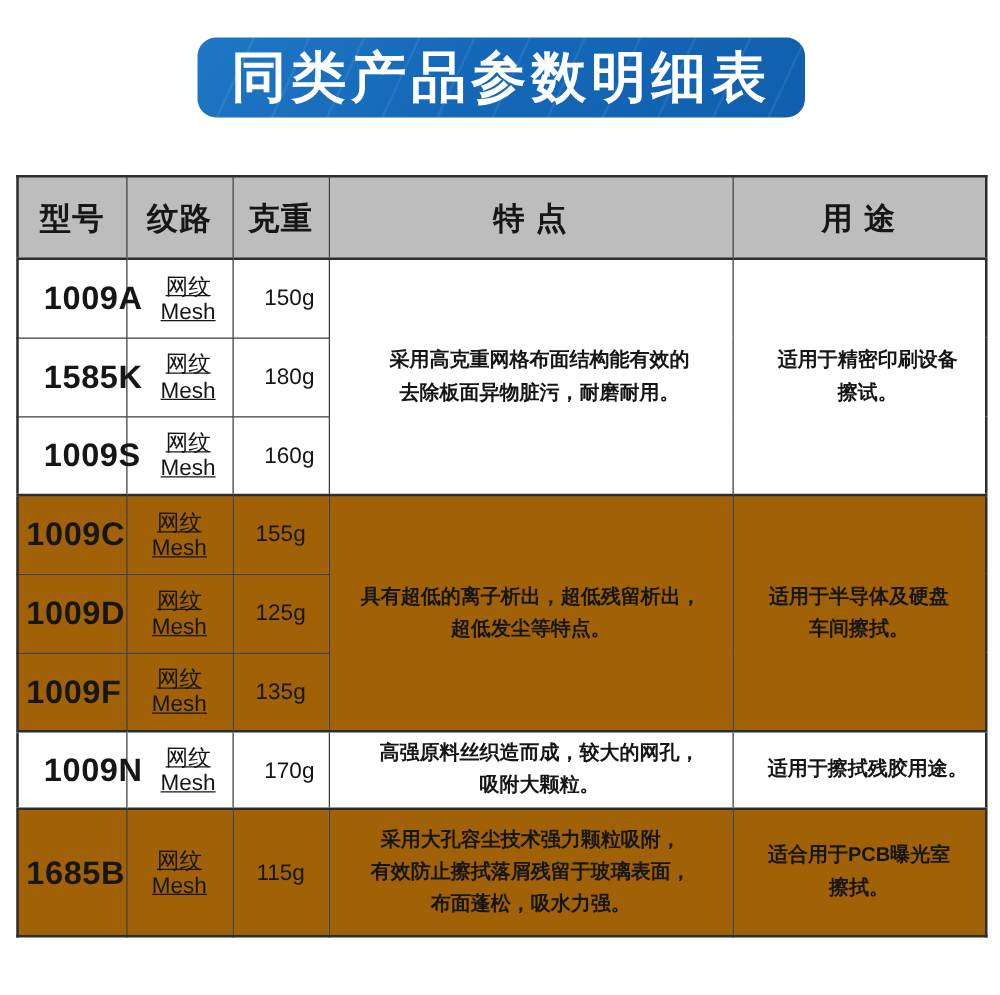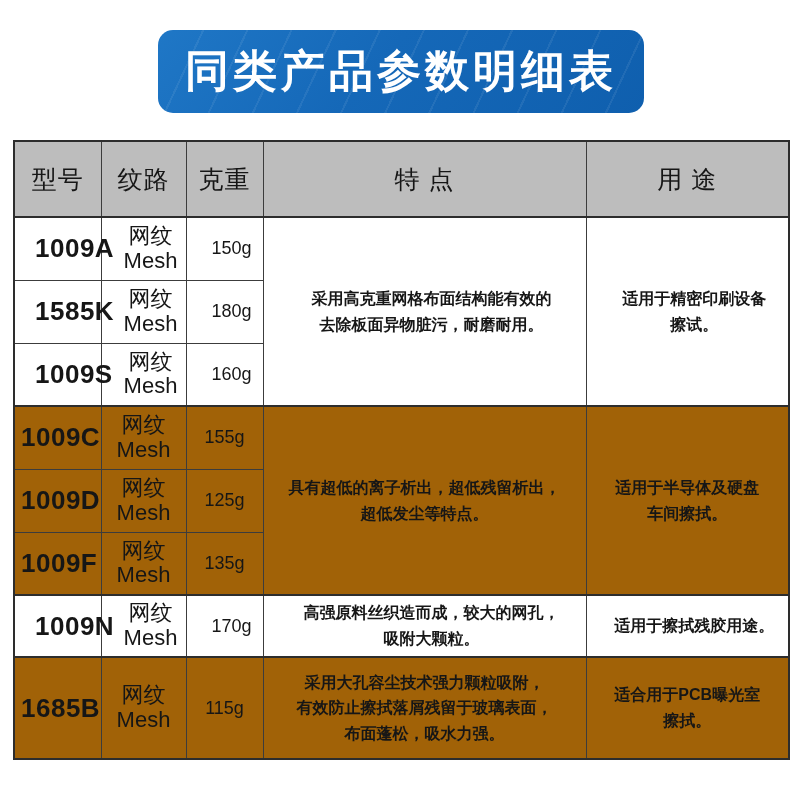--- a/index.html
+++ b/index.html
@@ -14,21 +14,21 @@
     height: 796px;
     background: #ffffff;
     overflow: hidden;
   }
   
   .banner {
     position: absolute;
     left: 158px;
     top: 30px;
     width: 486px;
-    height: 83px;
+    height: 64px;
     border-radius: 15px;
     background: linear-gradient(130deg, #1f77c6 0%, #1568b8 45%, #0f5fae 100%);
     display: flex;
     align-items: center;
     justify-content: center;
     overflow: hidden;
   }
   .banner::before {
     content: "";
     position: absolute;
@@ -67,36 +67,37 @@
     color: #161616;
     padding: 2px 6px;
     box-sizing: border-box;
   }
   tr.group-start th,
   tr.group-start td {
     border-top: 2px solid #2d2d2d;
   }
   thead th {
     background: #bdbdbd;
-    height: 76px;
+    height: 66px;
     font-size: 25px;
-    font-weight: normal;
+    font-weight: bold;
     letter-spacing: 1px;
   }
   tr.bg-white > td { background: #ffffff; padding-left: 20px; }
   tr.bg-gray  > td { background: #a16207; }
   td.model {
     font-size: 26px;
     font-weight: bold;
     letter-spacing: 0.5px;
   }
   td.texture {
-    font-size: 22px;
+    font-size: 18px;
     line-height: 1.12;
     white-space: pre-line;
+    text-decoration: underline;
   }
   td.weight {
     font-size: 18px;
   }
   td.feature, td.usage {
     font-size: 16px;
     font-weight: 600;
     line-height: 1.6;
     white-space: pre-line;
   }

